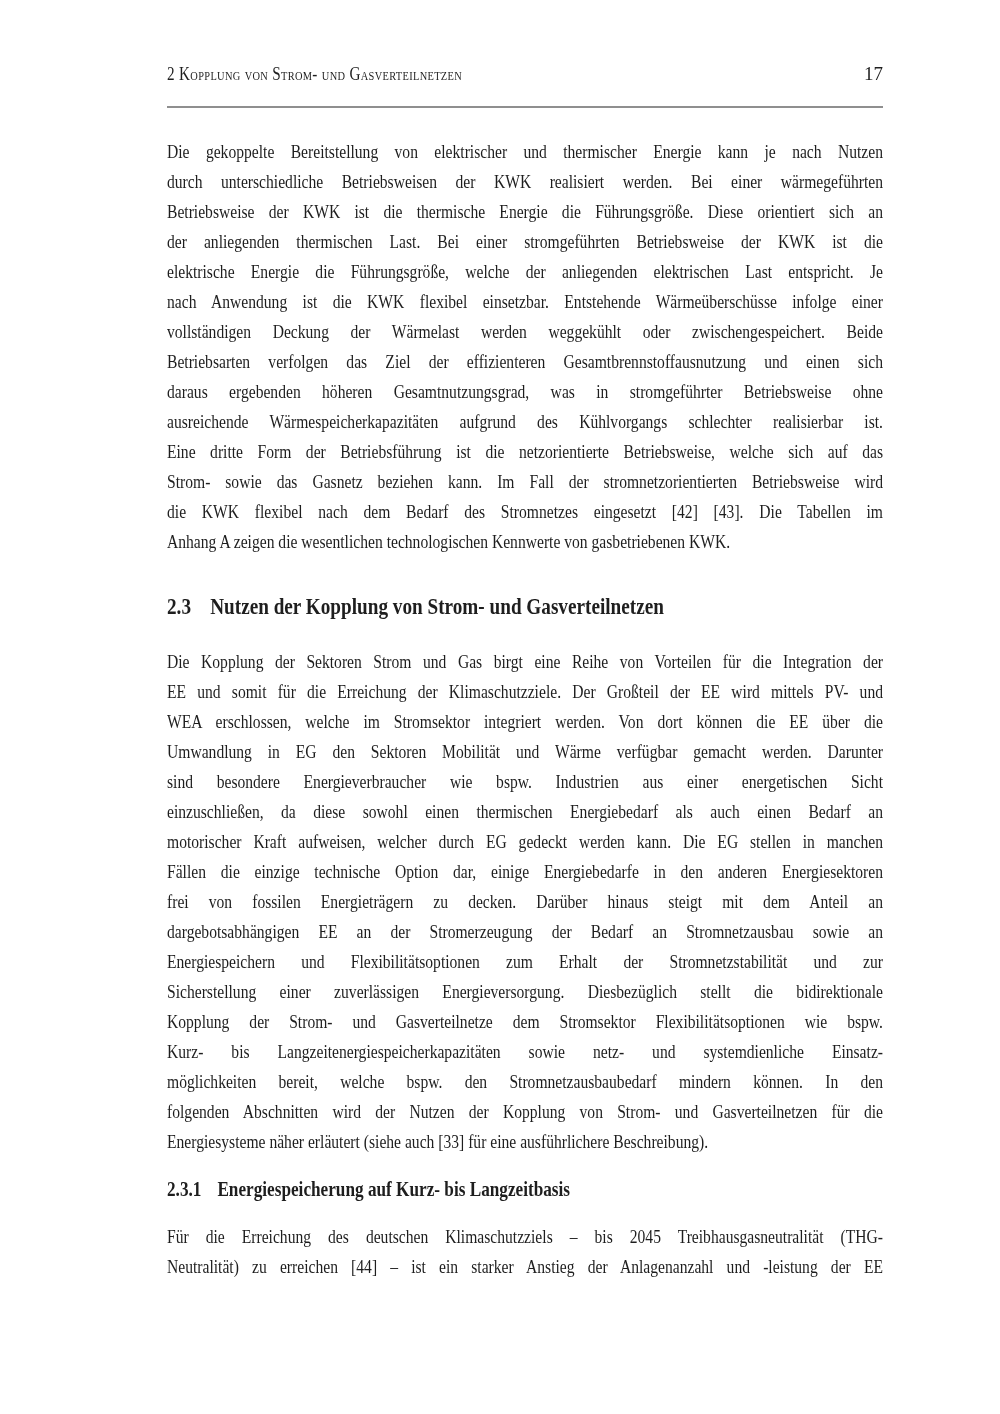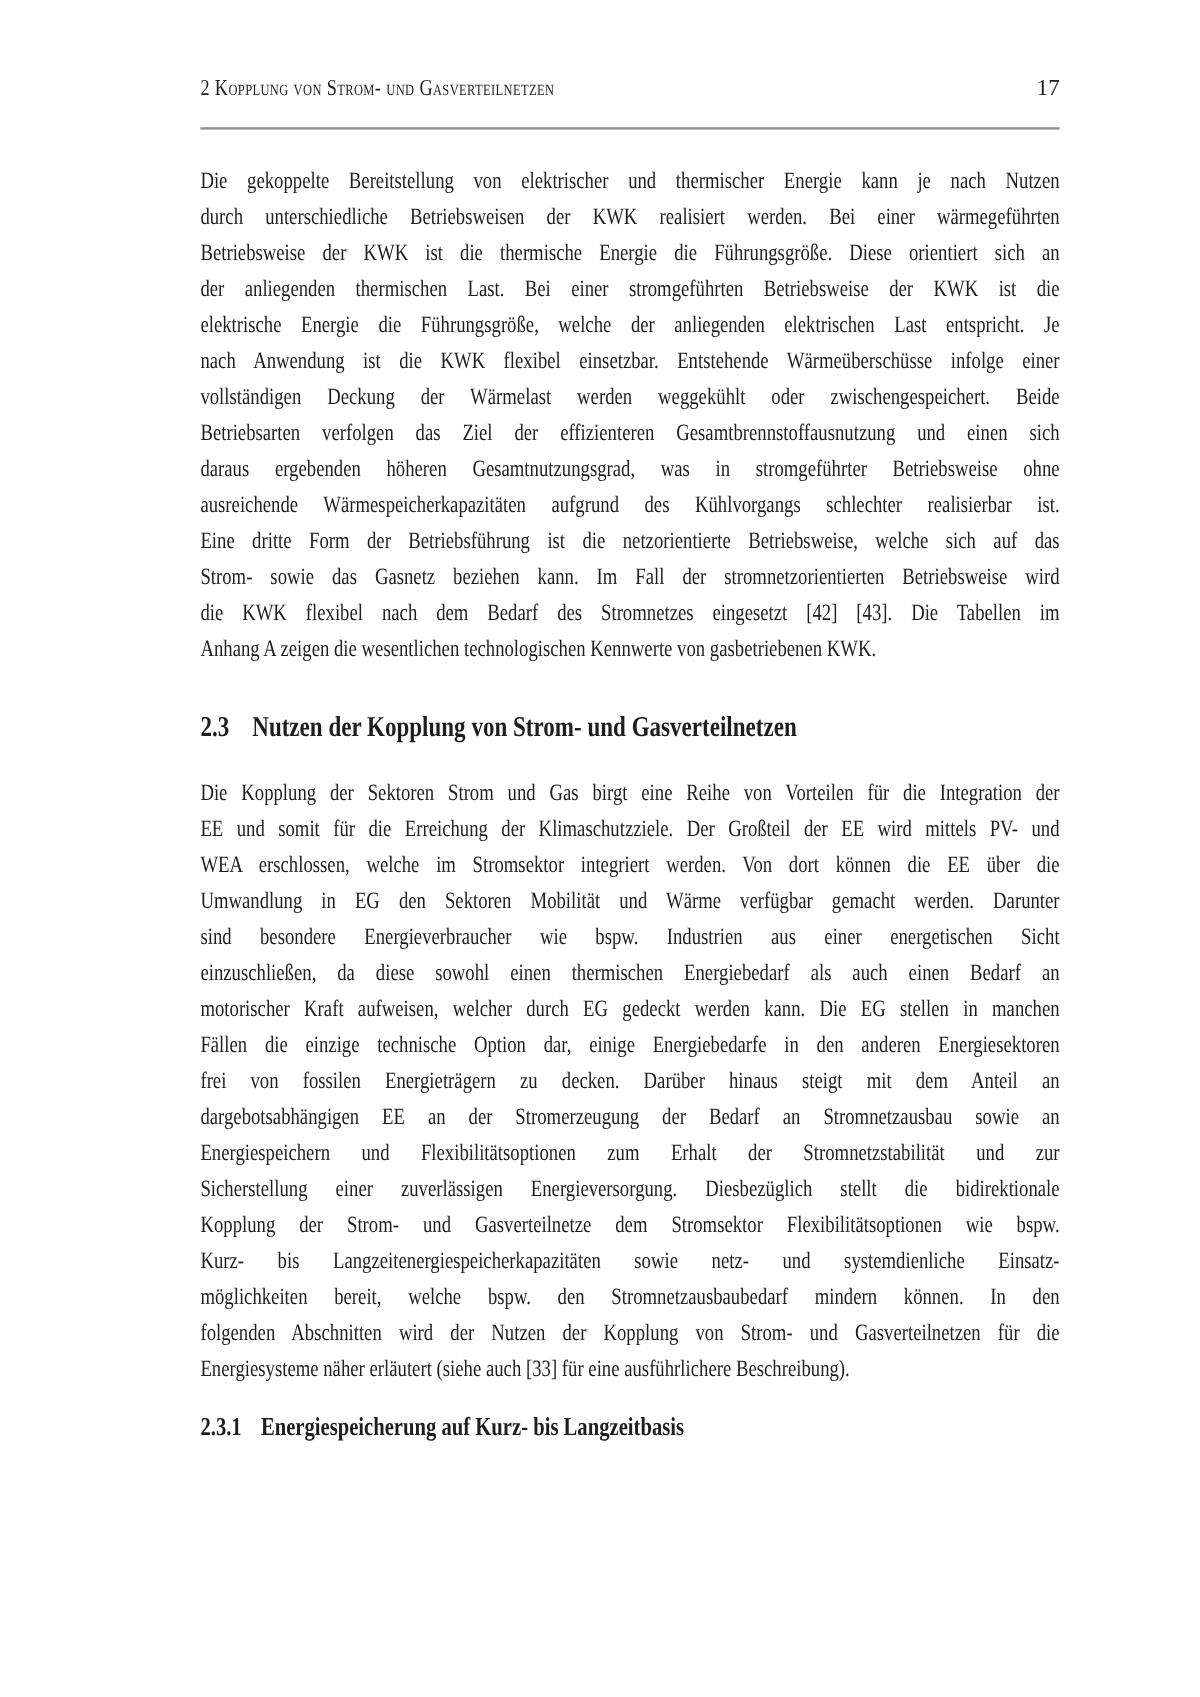--- a/index.html
+++ b/index.html
@@ -133,15 +133,19 @@
         <div class="pline">Kurz- bis Langzeitenergiespeicherkapazitäten sowie netz- und systemdienliche Einsatz-</div>
         <div class="pline">möglichkeiten bereit, welche bspw. den Stromnetzausbaubedarf mindern können. In den</div>
         <div class="pline">folgenden Abschnitten wird der Nutzen der Kopplung von Strom- und Gasverteilnetzen für die</div>
         <div class="pline">Energiesysteme näher erläutert (siehe auch [33] für eine ausführlichere Beschreibung).</div>
       </div>
 
     <h3 class="subsec">
       <span class="hnum">2.3.1</span><span>Energiespeicherung auf Kurz- bis Langzeitbasis</span>
     </h3>
 
+    <div class="para p3 cont">
+        <div class="pline">Für die Erreichung des deutschen Klimaschutzziels – bis 2045 Treibhausgasneutralität (THG-</div>
+        <div class="pline">Neutralität) zu erreichen [44] – ist ein starker Anstieg der Anlagenanzahl und -leistung der EE</div>
+      </div>
 
   </div>
 </div>
 
 </body></html>

